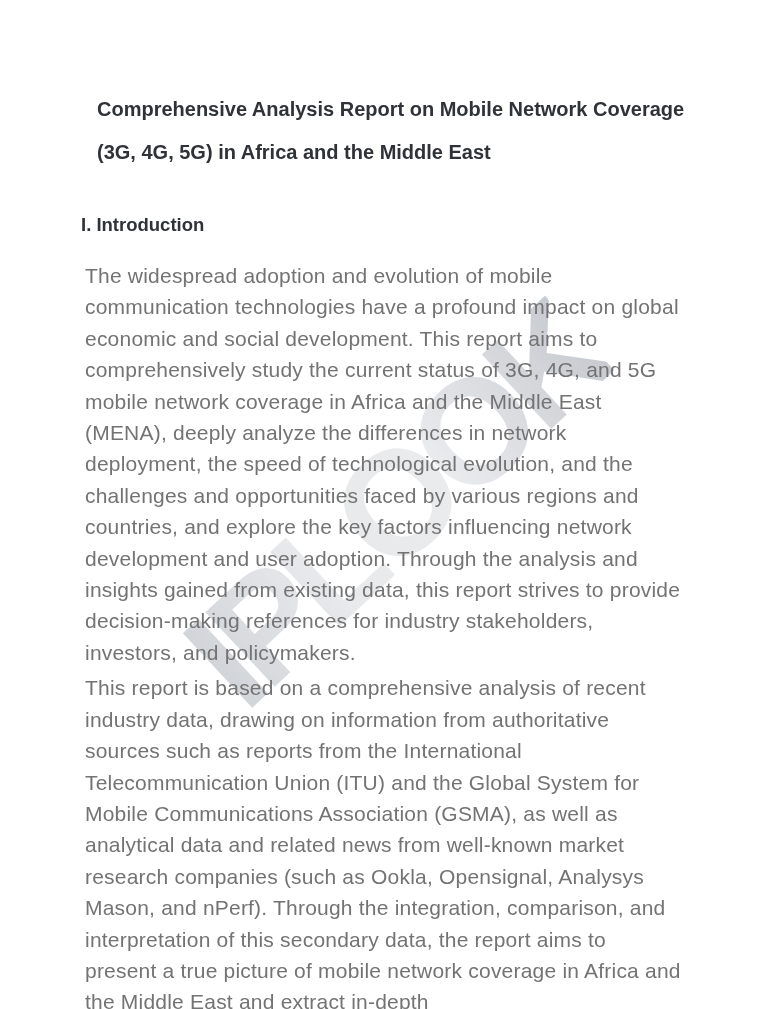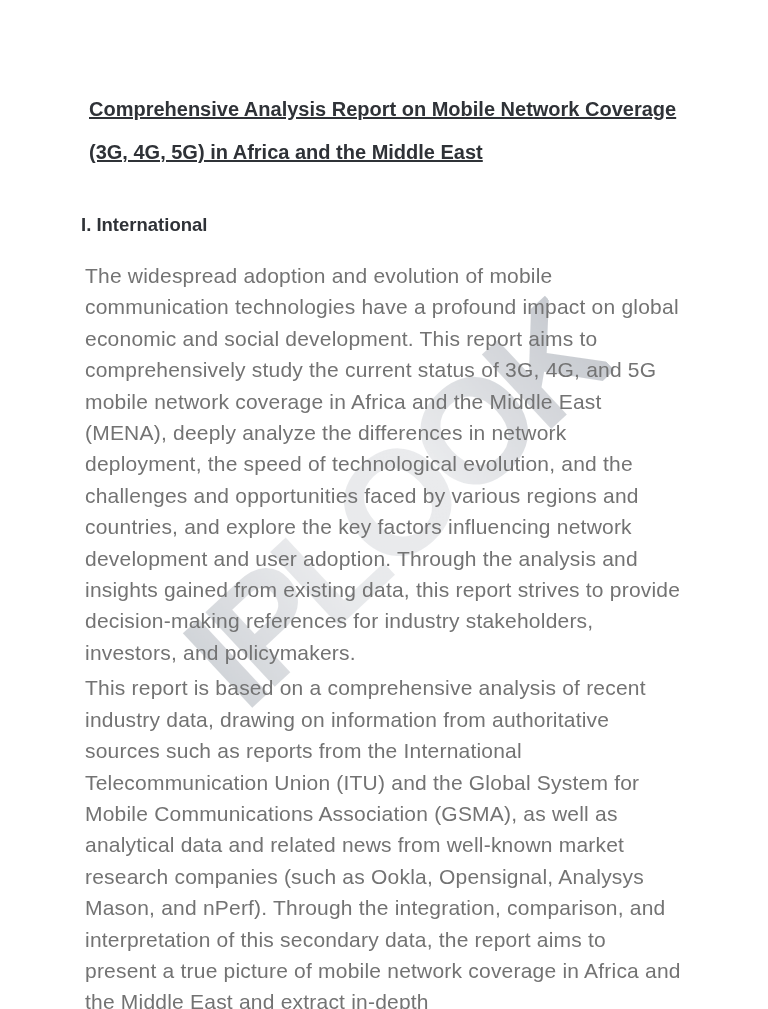--- a/index.html
+++ b/index.html
@@ -33,26 +33,25 @@
     user-select: none;
   }
   .content {
     position: absolute;
     left: 81px;
     top: 0;
     width: 606px;
     z-index: 1;
   }
   .doc-title {
-    margin: 88px 0 14px 8px;
+    margin: 88px 0 14px 16px;
     font-size: 20px;
     line-height: 43px;
     font-weight: 700;
     color: #2f3237;
-    text-decoration: underline;
   }
   .section-heading {
     margin: 38px 0 22px 0;
     font-size: 18.5px;
     line-height: 26px;
     font-weight: 700;
     color: #2f3237;
   }
   .body-para {
     margin: 4px;
@@ -67,21 +66,21 @@
 
 <div class="page">
 
   <div class="watermark">IPLOOK</div>
 
   <div class="content">
 
     <h1 class="doc-title">Comprehensive Analysis Report on Mobile Network Coverage (3G, 4G, 5G) in Africa and the Middle East</h1>
 
     <div>
-      <h2 class="section-heading">I. International</h2>
+      <h2 class="section-heading">I. Introduction</h2>
       <p class="body-para">The widespread adoption and evolution of mobile communication technologies have a profound impact on global economic and social development. This report aims to comprehensively study the current status of 3G, 4G, and 5G mobile network coverage in Africa and the Middle East (MENA), deeply analyze the differences in network deployment, the speed of technological evolution, and the challenges and opportunities faced by various regions and countries, and explore the key factors influencing network development and user adoption. Through the analysis and insights gained from existing data, this report strives to provide decision-making references for industry stakeholders, investors, and policymakers.</p>
     </div>
 
     <div>
       <p class="body-para">This report is based on a comprehensive analysis of recent industry data, drawing on information from authoritative sources such as reports from the International Telecommunication Union (ITU) and the Global System for Mobile Communications Association (GSMA), as well as analytical data and related news from well-known market research companies (such as Ookla, Opensignal, Analysys Mason, and nPerf). Through the integration, comparison, and interpretation of this secondary data, the report aims to present a true picture of mobile network coverage in Africa and the Middle East and extract in-depth</p>
     </div>
 
   </div>
 </div>
 

